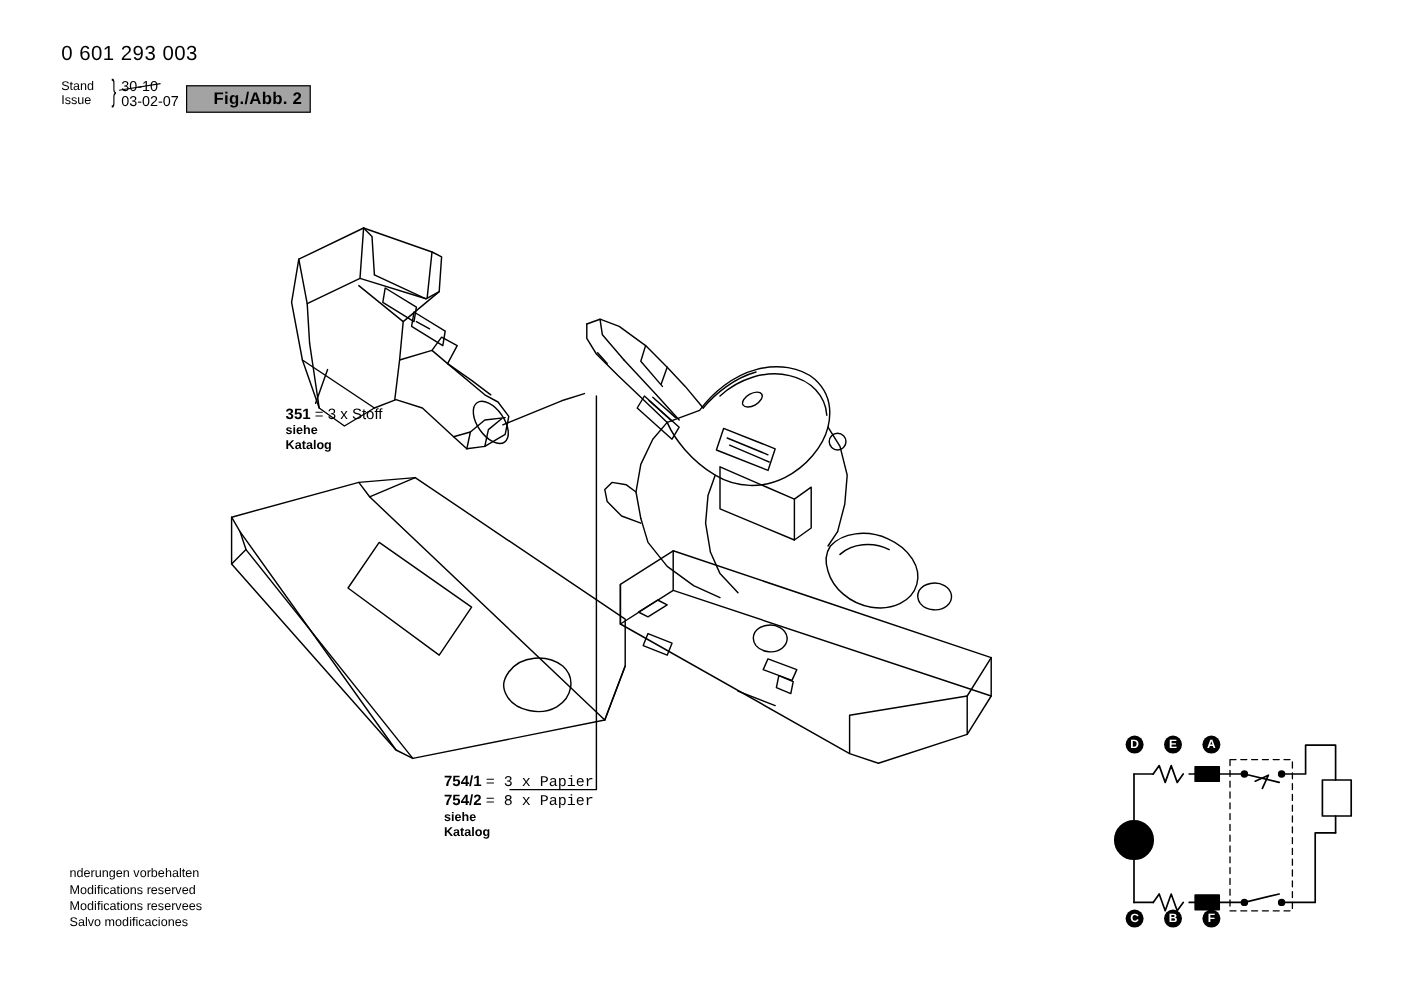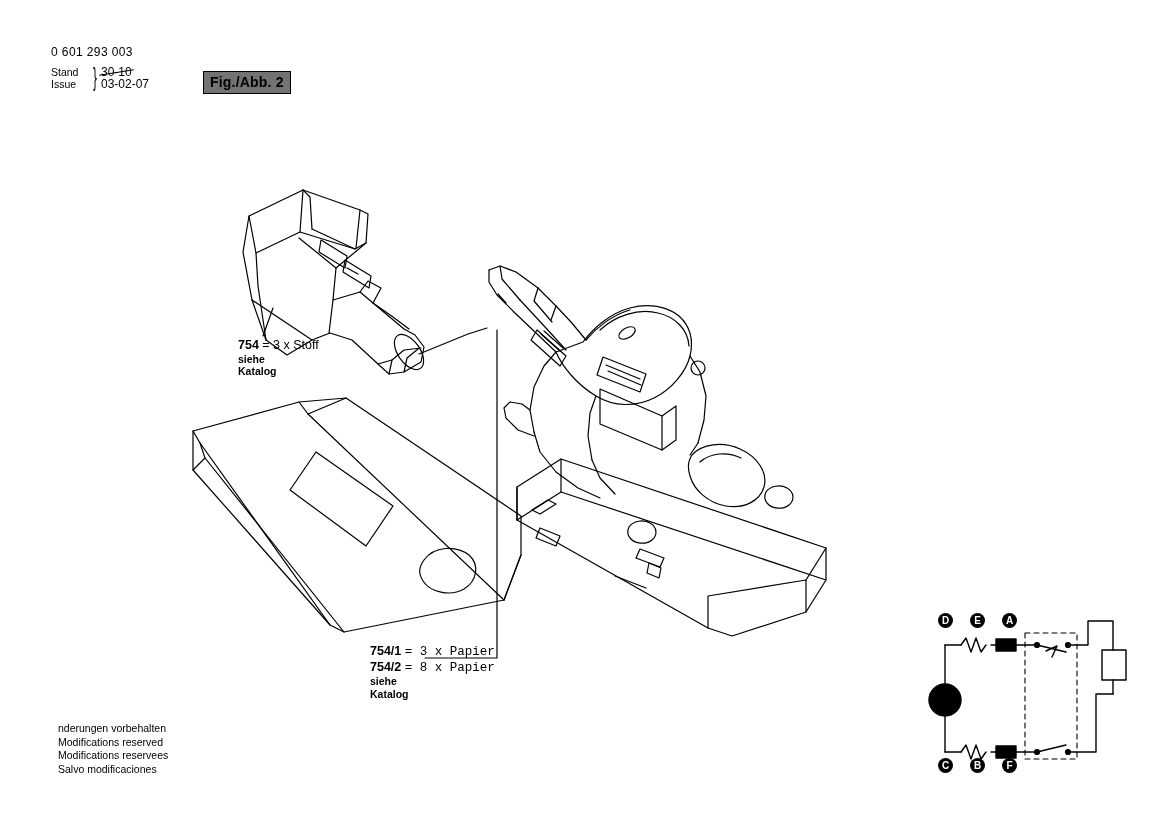--- a/index.html
+++ b/index.html
@@ -14,22 +14,22 @@
     background: #ffffff;
     font-family: "Liberation Sans", sans-serif;
     color: #000000;
     overflow: hidden;
   }
 
   
   .hdr-partnum {
     position: absolute;
     left: 51px;
-    top: 45px;
-    font-size: 12px;
+    top: 35px;
+    font-size: 17px;
     letter-spacing: 0.4px;
     white-space: nowrap;
   }
   .hdr-stand-issue {
     position: absolute;
     left: 51px;
     top: 66px;
     font-size: 10.5px;
     line-height: 12px;
     white-space: nowrap;
@@ -65,28 +65,27 @@
     left: -2px;
     right: -2px;
     top: 6px;
     border-top: 1px solid #000;
     transform: rotate(-9deg);
   }
   .fig-badge {
     position: absolute;
     left: 155px;
     top: 71px;
-    background: #737373;
+    background: #a3a3a3;
     border: 1px solid #000;
-    padding: 2px 6px 3px 6px;
+    padding: 2px 6px 3px 22px;
     font-size: 14px;
     font-weight: bold;
     letter-spacing: 0.2px;
     white-space: nowrap;
-    margin-left: 48px;
   }
 
   
   .callout {
     position: absolute;
     font-size: 12.5px;
     line-height: 14.5px;
     white-space: nowrap;
   }
   .callout .small {
@@ -281,21 +280,21 @@
         <path d="M1068 645 L1088 645 L1088 621 L1113 621 L1113 650"></path>
         <path d="M1068 752 L1096 752 L1096 694 L1113 694"></path>
         <rect x="1102" y="650" width="24" height="30" fill="none" stroke="#000"></rect>
         <path d="M1113 680 L1113 694"></path>
       </g>
     </g>
   </svg>
 
   <div class="callout" id="callout-754">
     <div>
-      <span class="num">754</span>
+      <span class="num">351</span>
       <span>= 3 x Stoff</span>
     </div>
     <span class="small">siehe</span>
     <span class="small">Katalog</span>
   </div>
 
   <div class="callout" id="callout-754-papier">
     <div>
       <span class="num">754/1</span>
       <span class="mono-sp">=   3 x Papier</span>

